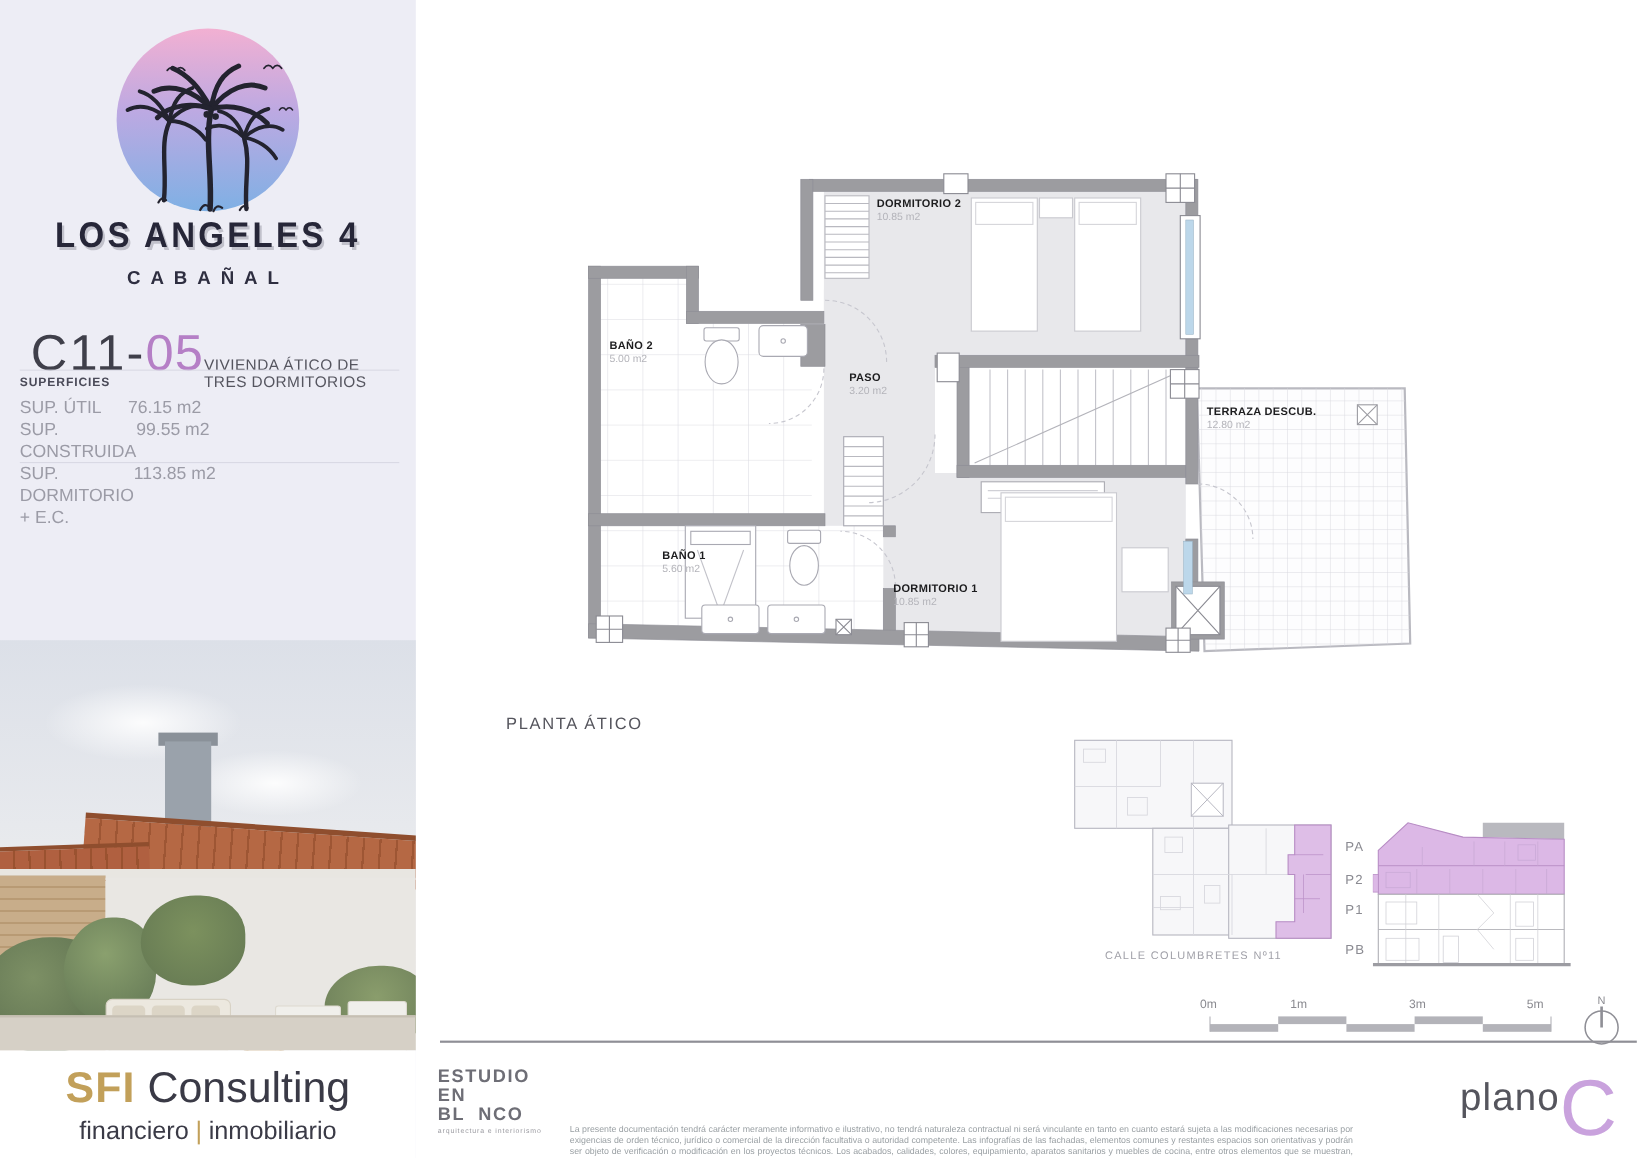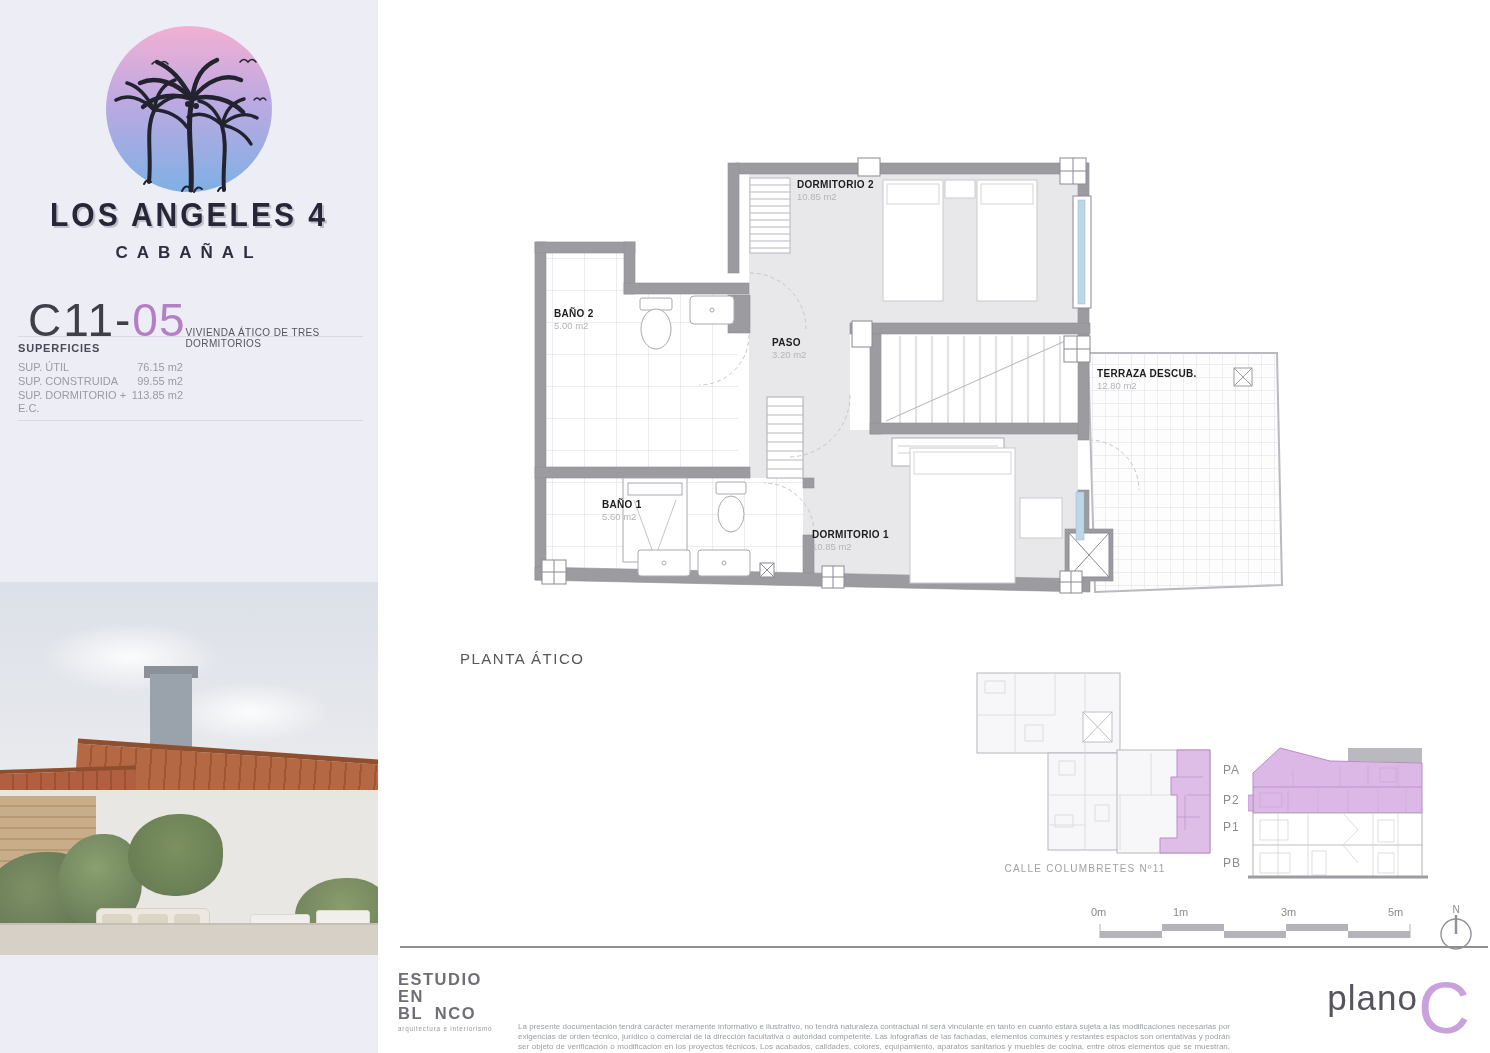--- a/index.html
+++ b/index.html
@@ -15,24 +15,24 @@
     font-size:30px;font-weight:800;letter-spacing:3px;color:#262638;
     transform:scaleY(1.08);text-shadow:2px 2px 0 rgba(38,38,56,.22);
   }
   .project-loc{
     position:absolute;left:0;top:243px;width:378px;text-align:center;
     font-size:17px;font-weight:600;letter-spacing:9px;color:#2e2e40;
   }
   .unit-row{position:absolute;left:18px;top:293px;width:350px;display:flex;align-items:baseline;}
   .unit-prefix{font-size:46px;font-weight:300;color:#3f3f4a;letter-spacing:2px;margin-left:10px;}
   .unit-number{font-size:46px;font-weight:300;color:#b57fc6;letter-spacing:1px;}
-  .unit-type{font-size:10px;color:#55555f;letter-spacing:.4px;padding-bottom:8px;}
+  .unit-type{font-size:14px;color:#55555f;letter-spacing:.4px;padding-bottom:8px;}
   .hr{position:absolute;left:18px;width:345px;height:1px;background:#d9d9e4;}
   .sup-title{position:absolute;left:18px;top:342px;font-size:11px;font-weight:700;color:#4a4a58;letter-spacing:.8px;}
-  .sup-table{position:absolute;left:18px;top:361px;width:165px;font-size:11px;color:#9b9ba6;line-height:1.25;}
+  .sup-table{position:absolute;left:18px;top:361px;width:165px;font-size:16px;color:#9b9ba6;line-height:1.25;}
   .sup-row{display:flex;justify-content:space-between;}
   .sup-row .v{text-align:right;white-space:nowrap;}
   
   .photo{position:absolute;left:0;top:582px;width:378px;height:373px;overflow:hidden;
     background:linear-gradient(180deg,#dce0e8 0%,#e7e9ed 45%,#efefec 75%);}
   .photo *{position:absolute;}
   .cloud{background:radial-gradient(closest-side,rgba(255,255,255,.9),rgba(255,255,255,0));border-radius:50%;}
   .roof-main{right:-28px;top:168px;width:330px;height:44px;transform:rotate(4deg);
     background:repeating-linear-gradient(90deg,#b56844 0 13px,#9e5634 13px 15px);border-top:5px solid #8f4e2e;}
   .roof-left{left:-14px;top:186px;width:150px;height:30px;transform:rotate(-2deg);
@@ -174,20 +174,28 @@
       <div class="planterbox" style="left:250px;top:332px;width:58px;height:42px"></div>
       <div class="planterbox" style="left:316px;top:328px;width:52px;height:46px"></div>
       <div class="sofa"></div>
       <div class="cushion" style="left:102px;top:332px;width:30px;height:18px"></div>
       <div class="cushion" style="left:138px;top:332px;width:30px;height:18px"></div>
       <div class="cushion" style="left:174px;top:332px;width:26px;height:18px"></div>
       <div class="pouf"></div>
       <div class="floorstrip"></div>
     </div>
 
+    <div class="sfi">
+      <div class="sfi-line1">
+        <span class="sfi-bold">SFI</span><span class="sfi-light"> Consulting</span>
+      </div>
+      <div class="sfi-line2">
+        <span>financiero</span><span class="sfi-sep">|</span><span>inmobiliario</span>
+      </div>
+    </div>
   </div>
 
   <svg viewBox="0 0 780 490" style="position:absolute;left:520px;top:130px;width:780px;height:490px">
     <defs>
       <pattern id="tile" width="32" height="32" patternUnits="userSpaceOnUse">
         <path d="M32 0H0V32" fill="none" stroke="#dcdce2" stroke-width="1"></path>
       </pattern>
       <pattern id="tgrid" width="13" height="13" patternUnits="userSpaceOnUse">
         <path d="M13 0H0V13" fill="none" stroke="#d7d7dd" stroke-width="0.8"></path>
       </pattern>

